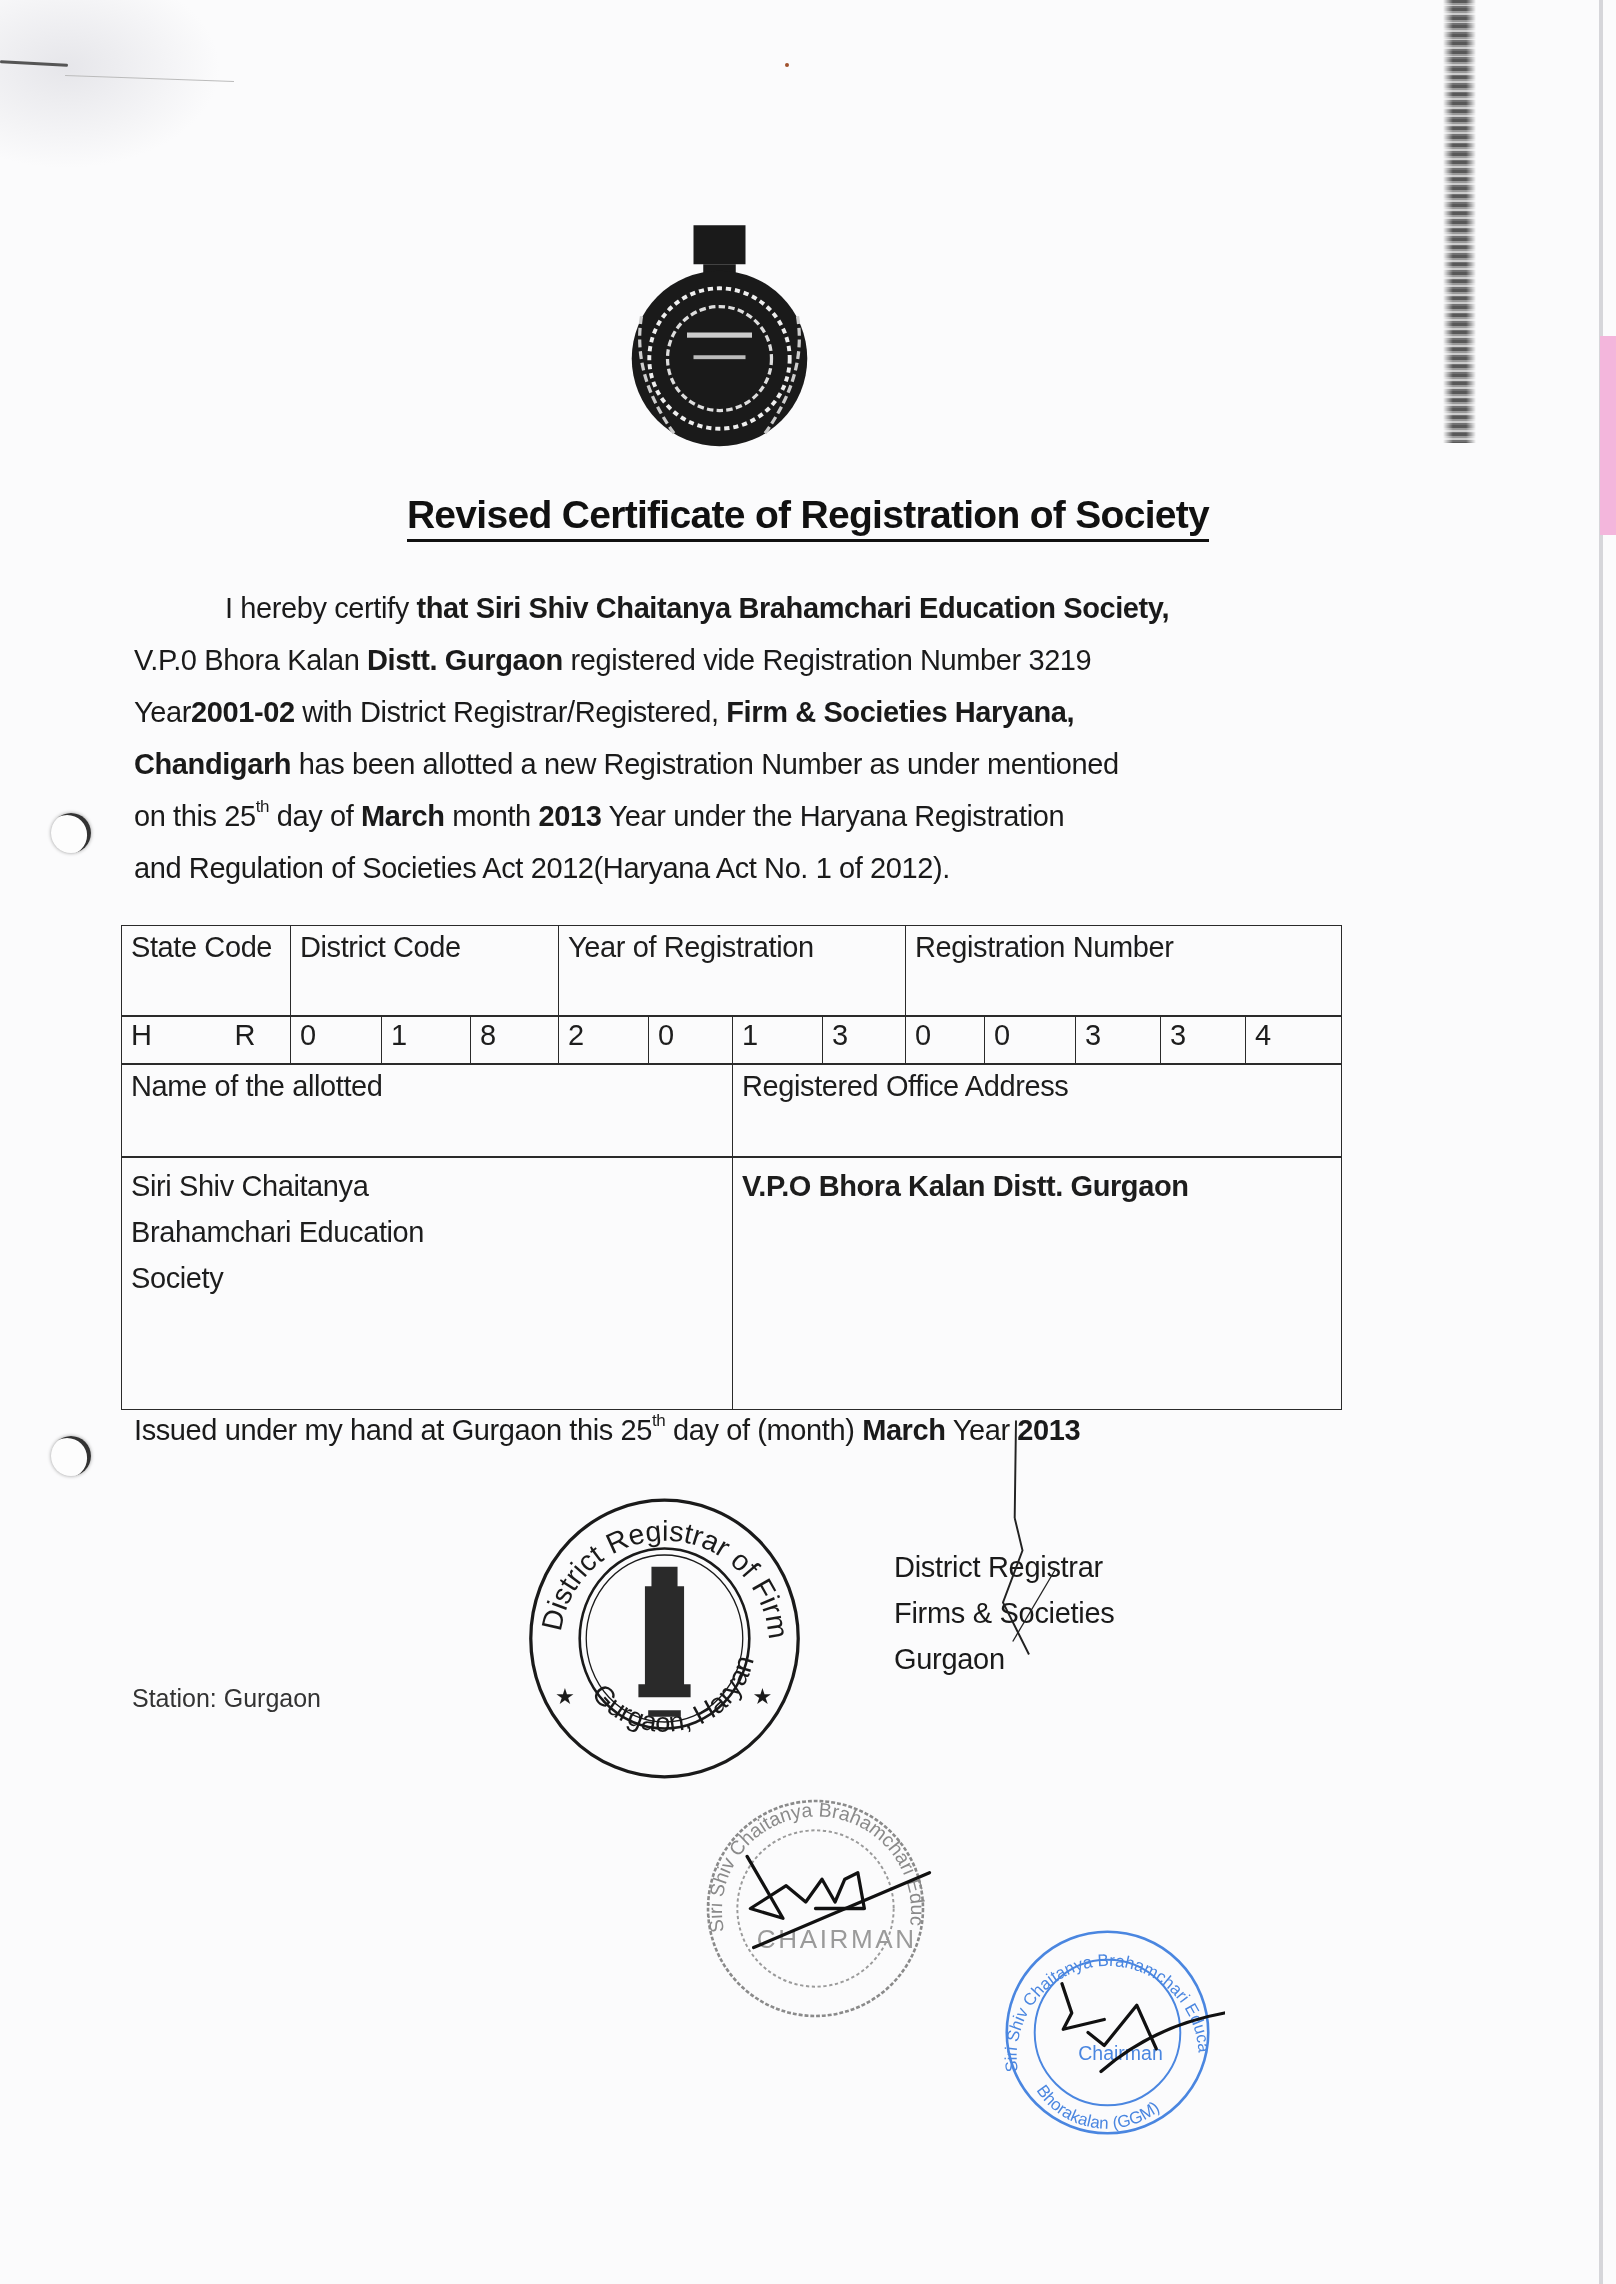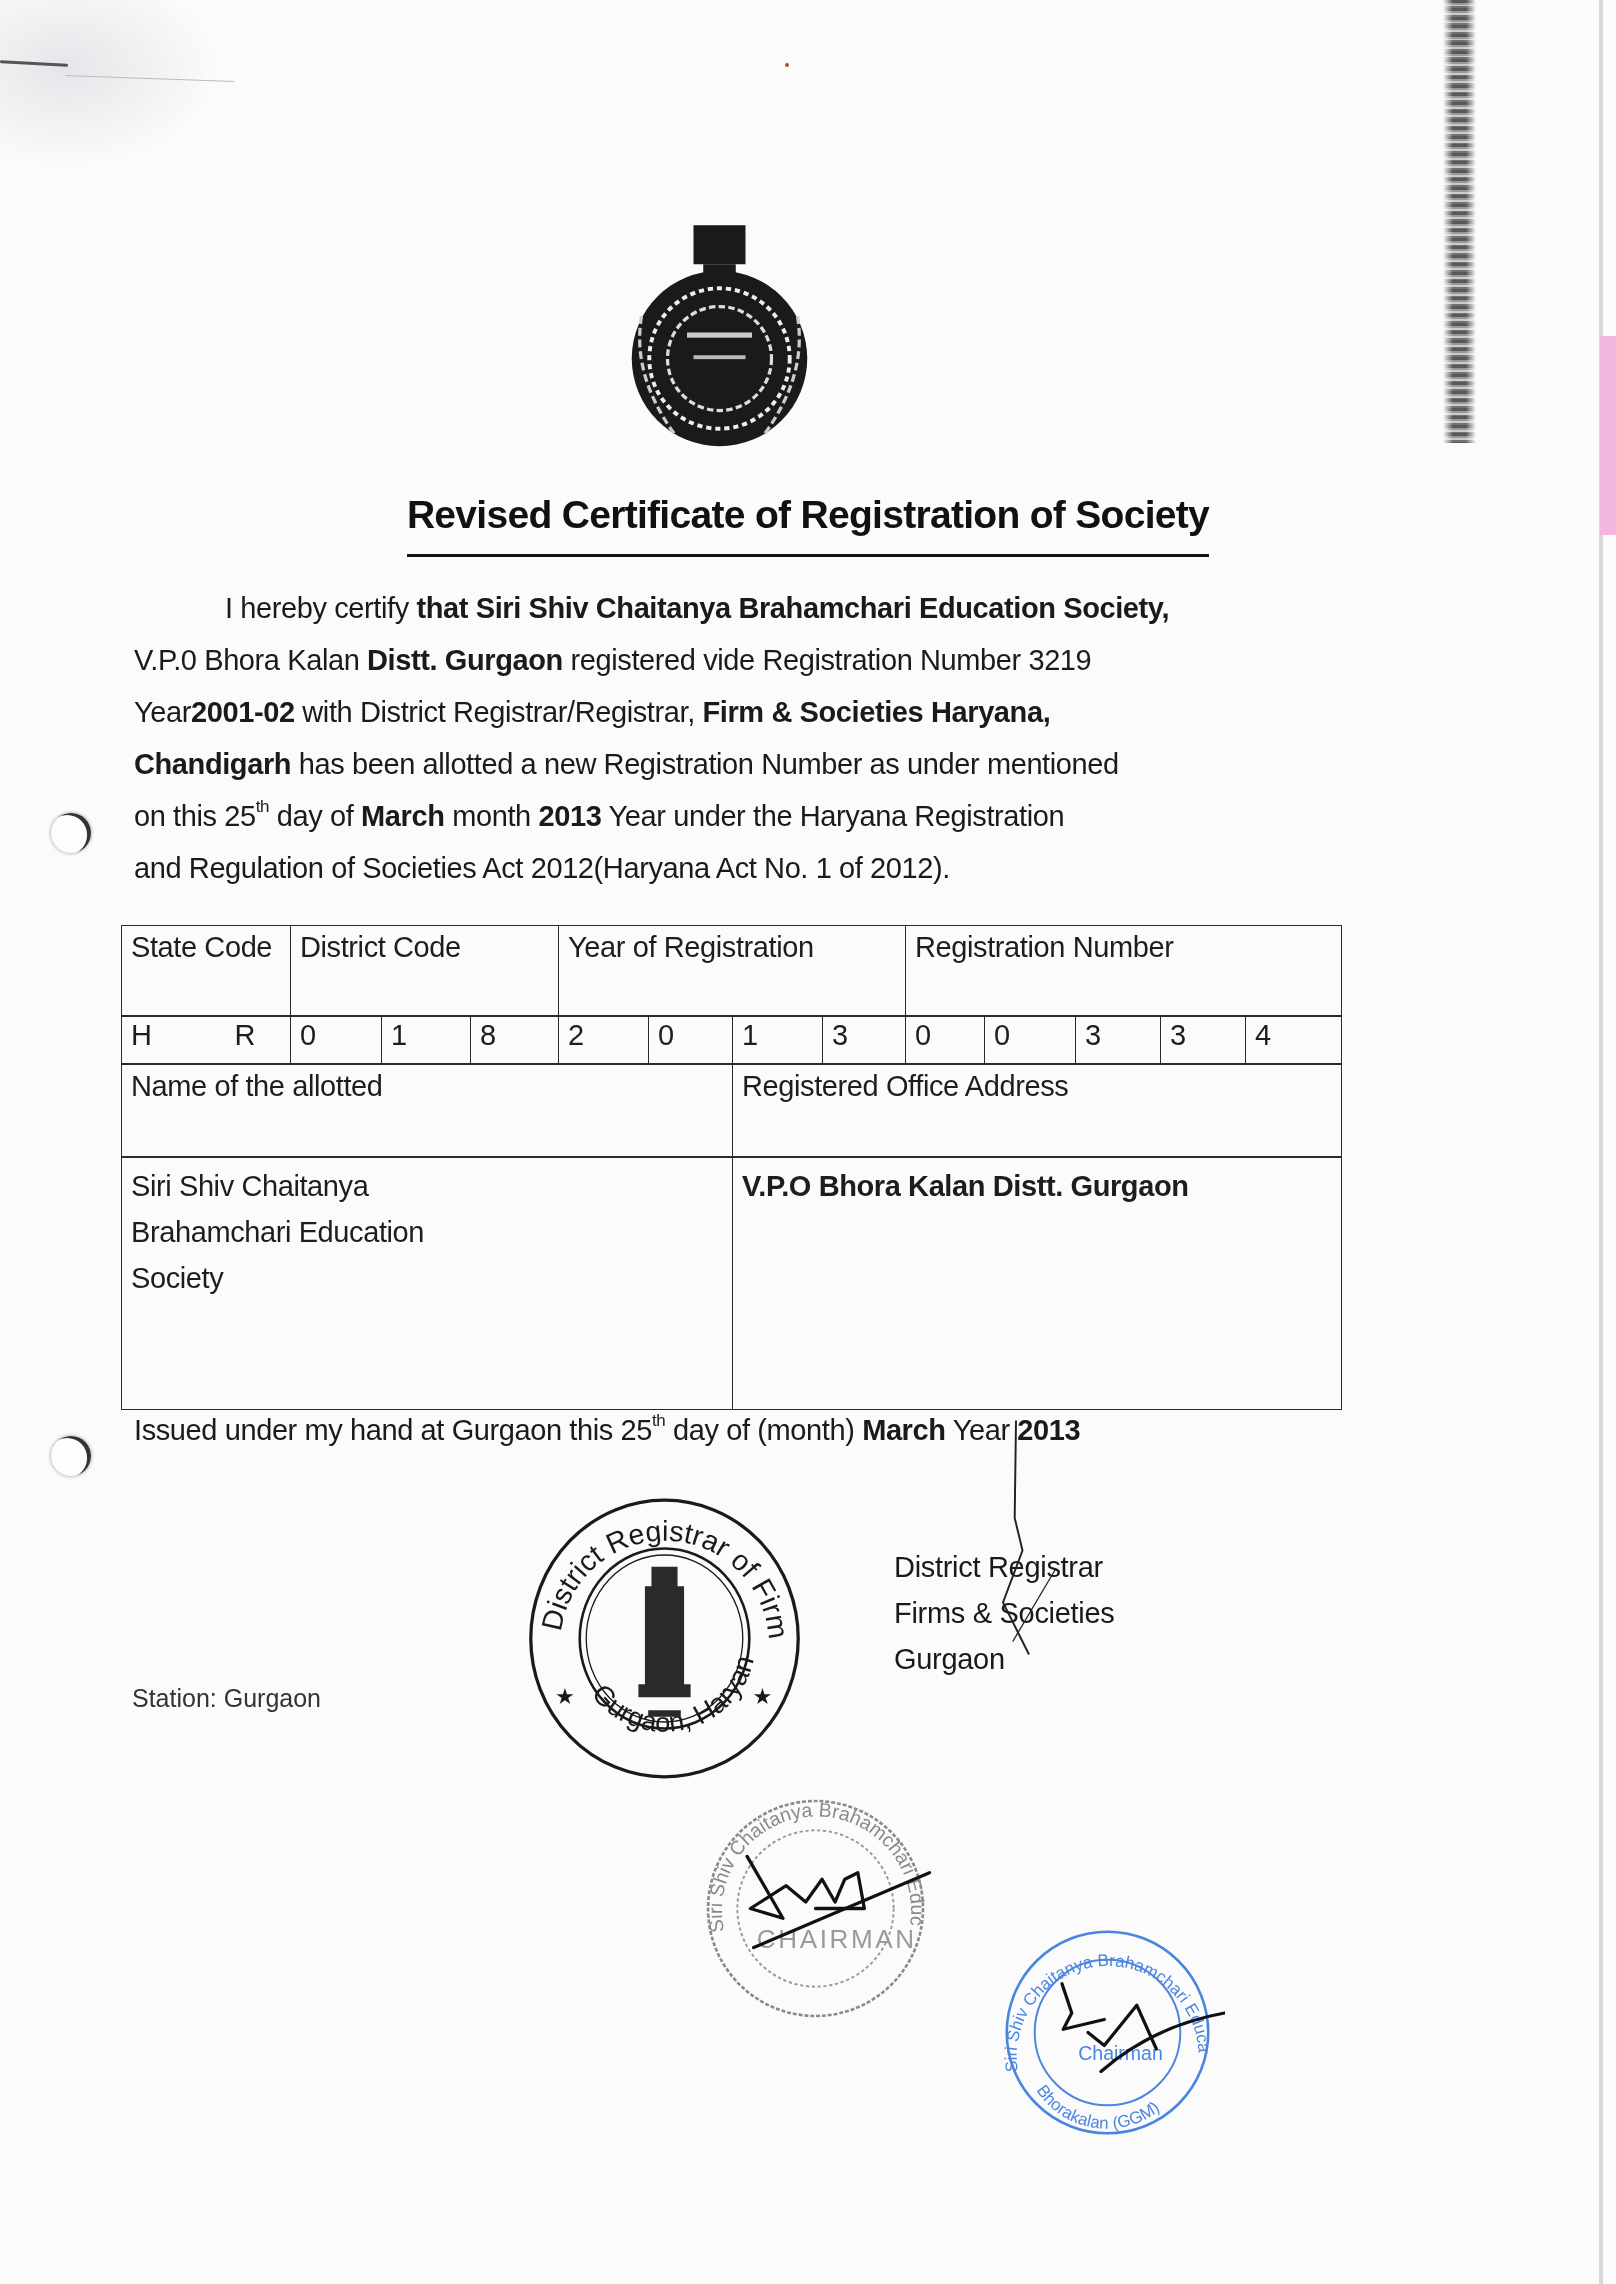--- a/index.html
+++ b/index.html
@@ -50,21 +50,21 @@
   
   .emblem {
     position: absolute; left: 622px; top: 225px; width: 195px; height: 228px;
   }
 
   .doc-title {
     position: absolute; left: 0; width: 1616px; top: 493px; text-align: center;
     font-family: "Liberation Sans", sans-serif; font-weight: bold;
     font-size: 39px; letter-spacing: -0.7px; color: #111;
   }
-  .doc-title span { border-bottom: 3.3px solid #111; padding-bottom: 18px; }
+  .doc-title span { border-bottom: 3.3px solid #111; padding-bottom: 3px; }
 
   .body-text {
     position: absolute; left: 134px; top: 582px; width: 1238px;
     font-size: 29px; line-height: 52px; color: #1a1a1a; letter-spacing: -0.4px;
   }
   .body-text .indent { display: inline-block; width: 91px; }
   .body-text b { font-weight: bold; }
   .body-text sup { font-size: 17px; vertical-align: 14.3px; line-height: 0; }
 
   
@@ -129,21 +129,21 @@
 
 <div class="doc-title"><span>Revised Certificate of Registration of Society</span></div>
 
 <div class="body-text">
   <span class="indent"></span><span>I hereby certify</span>
   <b>that Siri Shiv Chaitanya Brahamchari Education Society,</b><br>
   <span>V.P.0 Bhora Kalan</span>
   <b>Distt. Gurgaon</b>
   <span>registered vide Registration Number 3219</span><br>
   <span>Year</span><b>2001-02</b>
-  <span>with District Registrar/Registrar,</span>
+  <span>with District Registrar/Registered,</span>
   <b>Firm &amp; Societies Haryana,</b><br>
   <b>Chandigarh</b>
   <span>has been allotted a new Registration Number as under mentioned</span><br>
   <span>on this 25</span><sup>th</sup>
   <span>day of</span>
   <b>March</b>
   <span>month</span>
   <b>2013</b>
   <span>Year under the Haryana Registration</span><br>
   <span>and Regulation of Societies Act 2012(Haryana Act No. 1 of 2012).</span>

